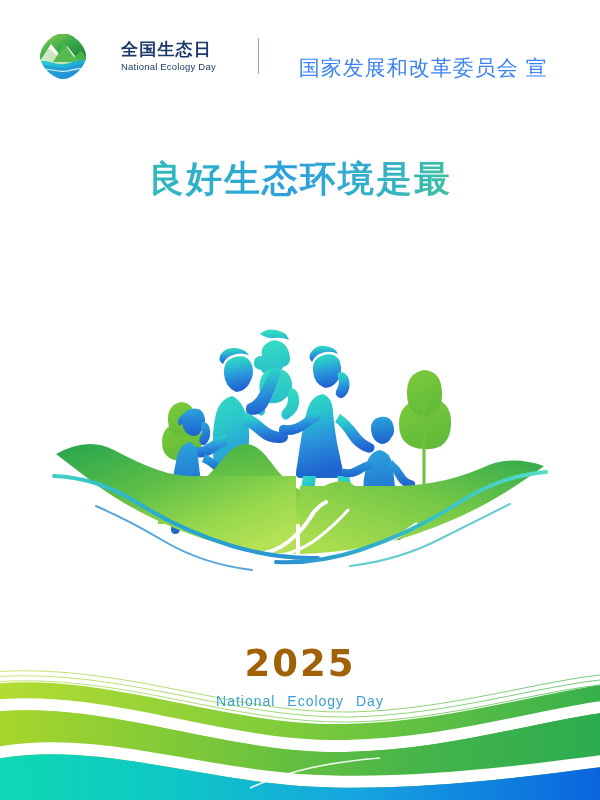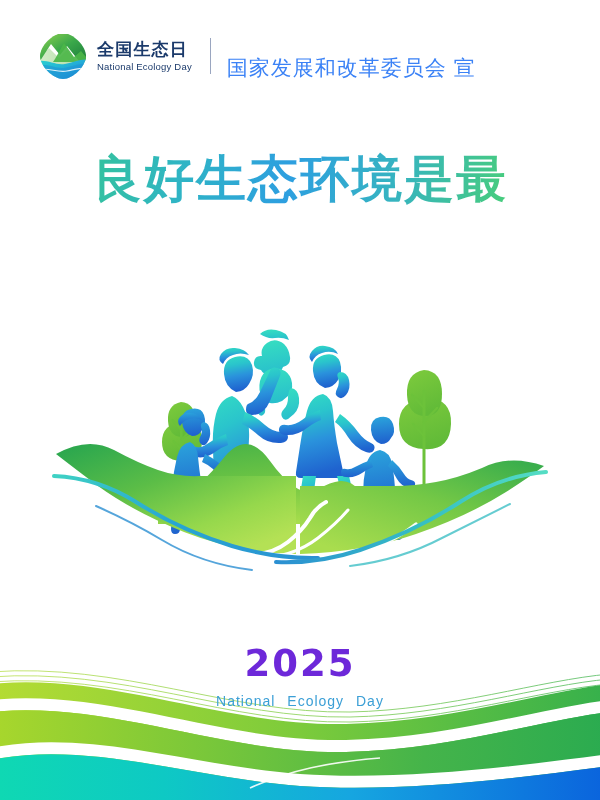--- a/index.html
+++ b/index.html
@@ -11,20 +11,21 @@
     overflow:hidden;
   }
 
   
   .header {
     position:absolute;
     top:30px; left:38px;
     display:flex;
     align-items:center;
     height:52px;
+    gap:24px;
   }
   .logo-mark {
     width:50px; height:50px;
     flex:none;
     margin-right:9px;
   }
   .logo-text { display:flex; flex-direction:column; justify-content:center; }
   .logo-cn {
     font-size:17px;
     font-weight:bold;
@@ -55,21 +56,21 @@
     margin-top:24px;
   }
 
   
   .title-block {
     position:absolute;
     top:150px; left:0; right:0;
     text-align:center;
   }
   .title-line {
-    font-size:50px;
+    font-size:36px;
     font-weight:bold;
     letter-spacing:2px;
     line-height:58px;
     display:block;
     background:linear-gradient(100deg,#3ec98a 0%,#35c39a 14%,#2fb5c4 30%,#2d9fe0 48%,#36b4c0 66%,#47cc7e 84%,#5ad06a 100%);
     -webkit-background-clip:text;
     background-clip:text;
     color:transparent;
     -webkit-text-fill-color:transparent;
     font-family:Liberation Sans, sans-serif;
@@ -92,21 +93,21 @@
   
   .year-block {
     position:absolute;
     top:643px; left:0; right:0;
     text-align:center;
     z-index:5;
   }
   .year-num {
     font-size:37px;
     font-weight:bold;
-    color:#6d28d9;
+    color:#a16207;
     letter-spacing:2px;
     line-height:42px;
     font-family:"DejaVu Sans","Liberation Sans",sans-serif;
   }
   .year-en {
     font-size:14px;
     color:#3b9fd6;
     letter-spacing:1px;
     line-height:20px;
     margin-top:6px;

